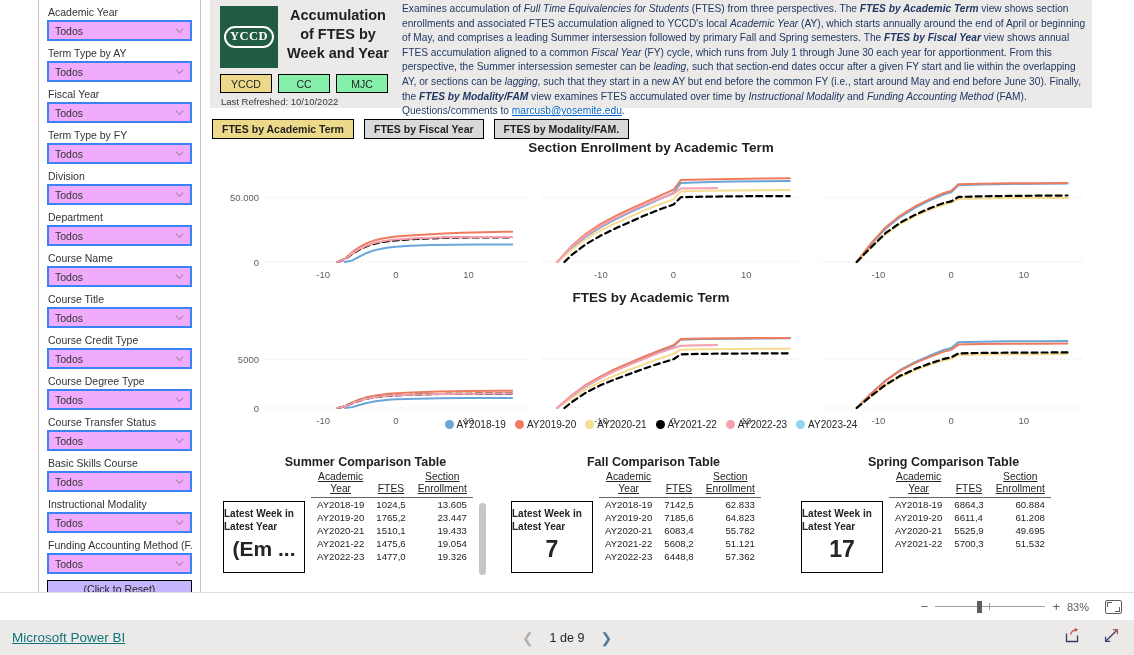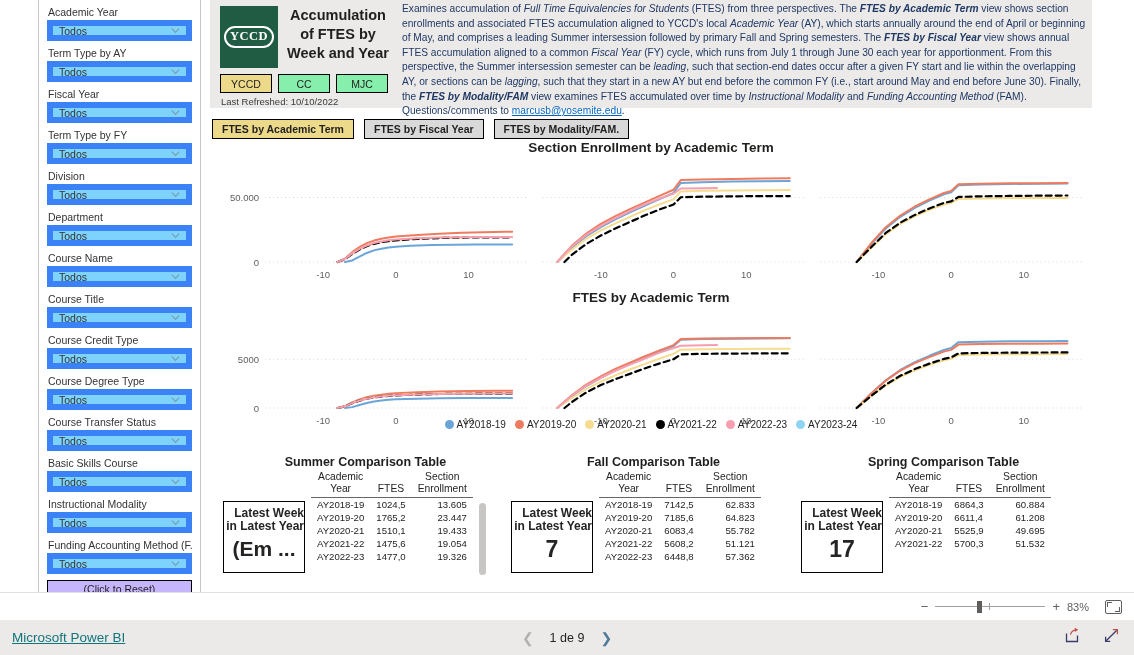--- a/index.html
+++ b/index.html
@@ -29,21 +29,21 @@
     border-left: 1px solid #c8c6c4;
     border-right: 1px solid #c8c6c4;
     padding: 3px 8px 0 8px;
   }
   .slicer { margin-bottom: 0px; }
   .slicer-label {
     font-size: 10.5px; color: #333; line-height: 14px;
     padding: 2px 1px 1px 1px; white-space: nowrap; overflow: hidden;
   }
   .slicer-box {
-    height: 21px; background: #7dd3fc; border: 6px solid #3b82f6;
+    height: 21px; background: #f0abfc; border: 2px solid #3b82f6;
     display: flex; align-items: center; justify-content: space-between;
     padding: 0 5px 0 6px; margin-bottom: 3px;
   }
   .slicer-box .val { font-size: 10.5px; color: #333; }
   .chev { width: 11px; height: 11px; flex: 0 0 auto; opacity: .6; }
   .chev svg { display: block; }
   #reset-btn {
     margin-top: 6px; height: 19px; width: 100%;
     border: 1.5px solid #000; background: #c4b5fd;
     font-size: 10.5px; color: #201f1e; text-align: center; line-height: 16px;
@@ -125,28 +125,29 @@
   .cmp-title {
     font-size: 12.5px; font-weight: bold; text-align: center; color: #201f1e;
     margin-bottom: 2px;
   }
   .cmp-body { display: flex; align-items: flex-start; gap: 6px; }
   .card {
     border: 1.5px solid #000; width: 82px; height: 72px; margin-top: 30px;
     display: flex; flex-direction: column; align-items: center; justify-content: flex-start;
     padding-top: 5px; background: #fff;
   }
-  .card .cap { font-size: 12px; font-weight: bold; text-align: right; line-height: 13px; }
+  .card .cap { font-size: 10px; font-weight: bold; text-align: left; line-height: 13px; }
   .card .big { font-size: 23px; font-weight: bold; margin-top: 3px; line-height: 26px; }
   .card .big.ellip { font-size: 21px; }
   table.cmp-tbl { border-collapse: collapse; font-size: 9.6px; }
   table.cmp-tbl th {
     font-weight: normal; color: #252423; font-size: 10.3px;
     padding: 0 6px 2px 6px; text-align: center; vertical-align: bottom; line-height: 12px;
     border-bottom: 1px solid #666;
+    text-decoration: underline;
   }
   table.cmp-tbl td { padding: 1px 6px; color: #252423; white-space: nowrap; }
   td.c-ay { text-align: left; }
   td.c-ftes { text-align: left; }
   td.c-sec { text-align: right; }
   .vscroll {
     width: 7px; border-radius: 4px; background: #c8c6c4;
     margin-top: 32px; height: 72px;
   }
 

